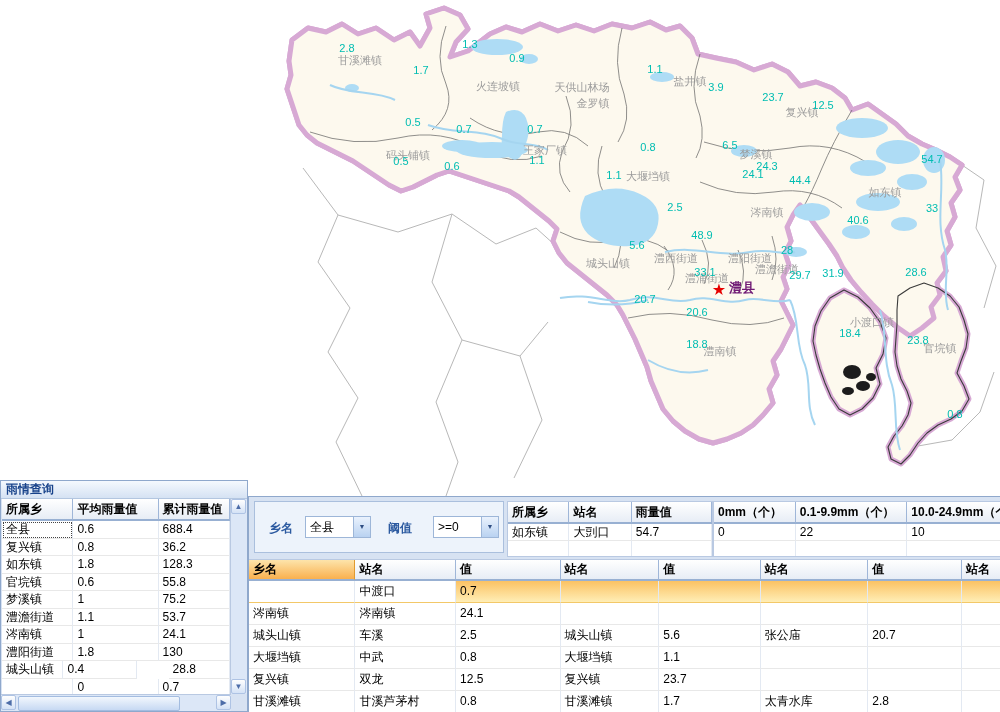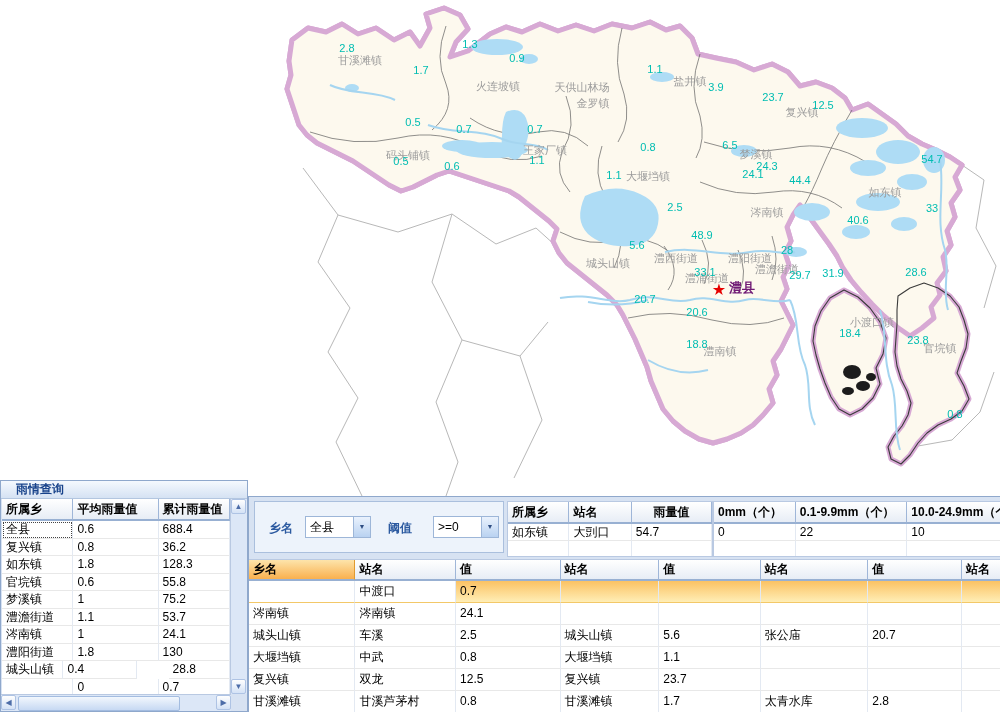--- a/index.html
+++ b/index.html
@@ -26,21 +26,21 @@
   .thead .hcell{font-weight:bold;background:transparent;border-right:1px solid #9fb6d8;border-bottom:1px solid #98b0d2;}
   .hsel{background:linear-gradient(#fde4ab,#f9b04e) !important;border-right:1px solid #e09a30 !important;}
   .hlrow{background:linear-gradient(#fbc263,#fff0ba);}
   .hlrow .tcell{background:transparent;border-bottom:1px solid #f3c868;}
   .hlrow .wcell{background:#fff;}
   .focus{outline:1px dotted #444;outline-offset:-2px;}
 
   
   .left-panel{position:absolute;left:0;top:480px;width:248px;height:232px;background:#d7e2f2;
               border:1px solid #8fa8cc;box-sizing:border-box;}
-  .lp-title{height:17px;line-height:17px;padding-left:15px;font-size:12px;font-weight:bold;color:#17428a;
+  .lp-title{height:17px;line-height:17px;padding-left:5px;font-size:12px;font-weight:bold;color:#17428a;
             background:linear-gradient(#f5f9fe,#d5e2f3);border-bottom:1px solid #b3c6e0;}
   .lp-grid{position:absolute;left:1px;top:18px;right:17px;bottom:17px;background:#fff;overflow:hidden;}
   .lt .thead{height:21px;line-height:20px;}
   .lt .trow:not(.thead){height:17.5px;line-height:17px;}
   .sbar{position:absolute;background:#dce7f7;}
   .sb-v{right:0;top:18px;width:16px;bottom:17px;border-left:1px solid #b9c9e2;}
   .sb-h{left:0;bottom:0;height:16px;right:16px;border-top:1px solid #b9c9e2;}
   .sb-btn{position:absolute;width:15px;height:15px;line-height:14px;text-align:center;font-size:8px;color:#4d6da8;
           background:linear-gradient(#fefefe,#d4e2f6);border:1px solid #aec3e4;box-sizing:border-box;border-radius:2px;}
   .sb-thumb{position:absolute;background:linear-gradient(#f2f7fd,#c7d9f3);border:1px solid #a3bce0;border-radius:2px;}
@@ -299,21 +299,21 @@
       <div class="combo" style="left:178px;top:14px;width:66px;">
         <span class="ctxt">&gt;=0</span>
         <span class="cbtn">▼</span>
       </div>
     </div>
 
     <div class="mini-table st">
         <div class="trow thead">
           <div class="tcell hcell" style="width: 62px;">所属乡</div>
           <div class="tcell hcell" style="width: 63px;">站名</div>
-          <div class="tcell hcell" style="width: 81px; text-align: center;">雨量值</div>
+          <div class="tcell hcell" style="width: 81px;">雨量值</div>
         </div>
         <div class="trow">
           <div class="tcell" style="width: 62px;">如东镇</div>
           <div class="tcell" style="width: 63px;">大剅口</div>
           <div class="tcell" style="width: 81px;">54.7</div>
         </div>
         <div class="trow">
           <div class="tcell" style="width: 62px;"></div>
           <div class="tcell" style="width: 63px;"></div>
           <div class="tcell" style="width: 81px;"></div>

